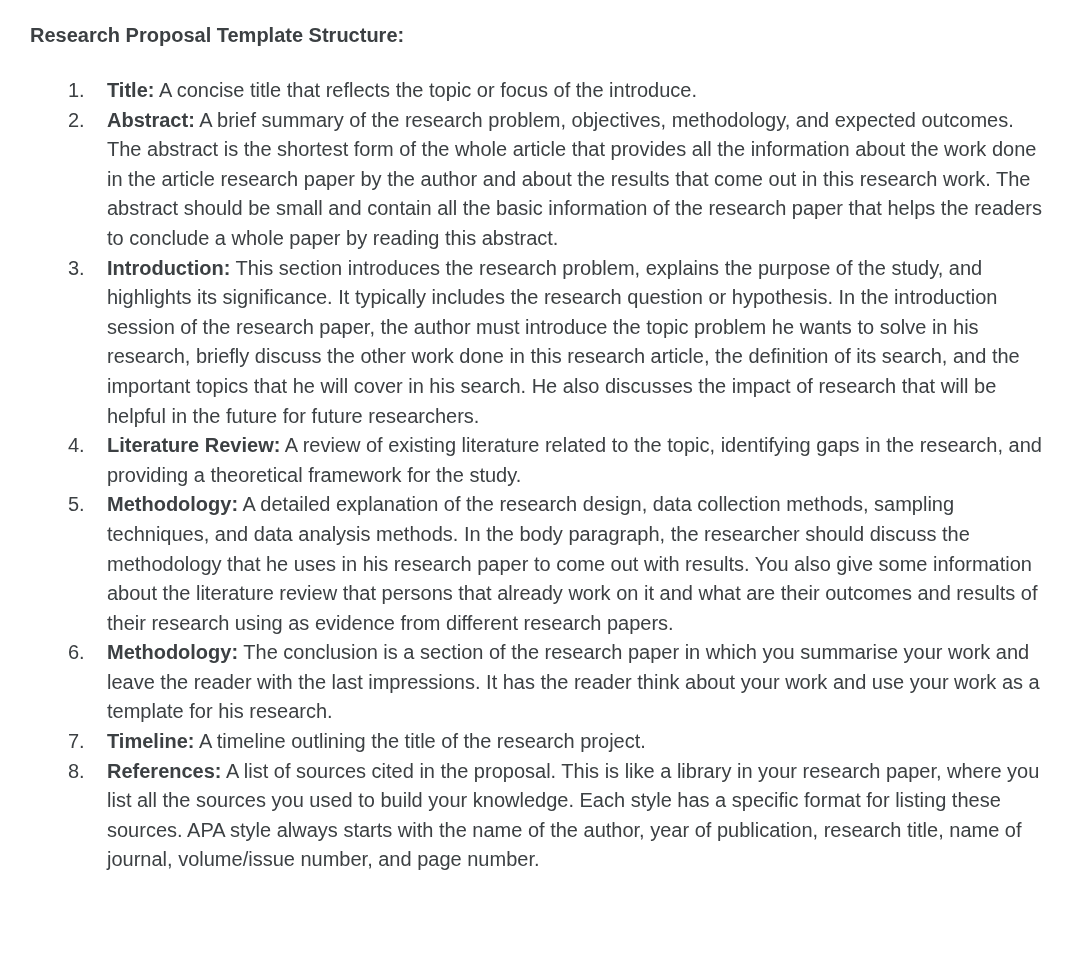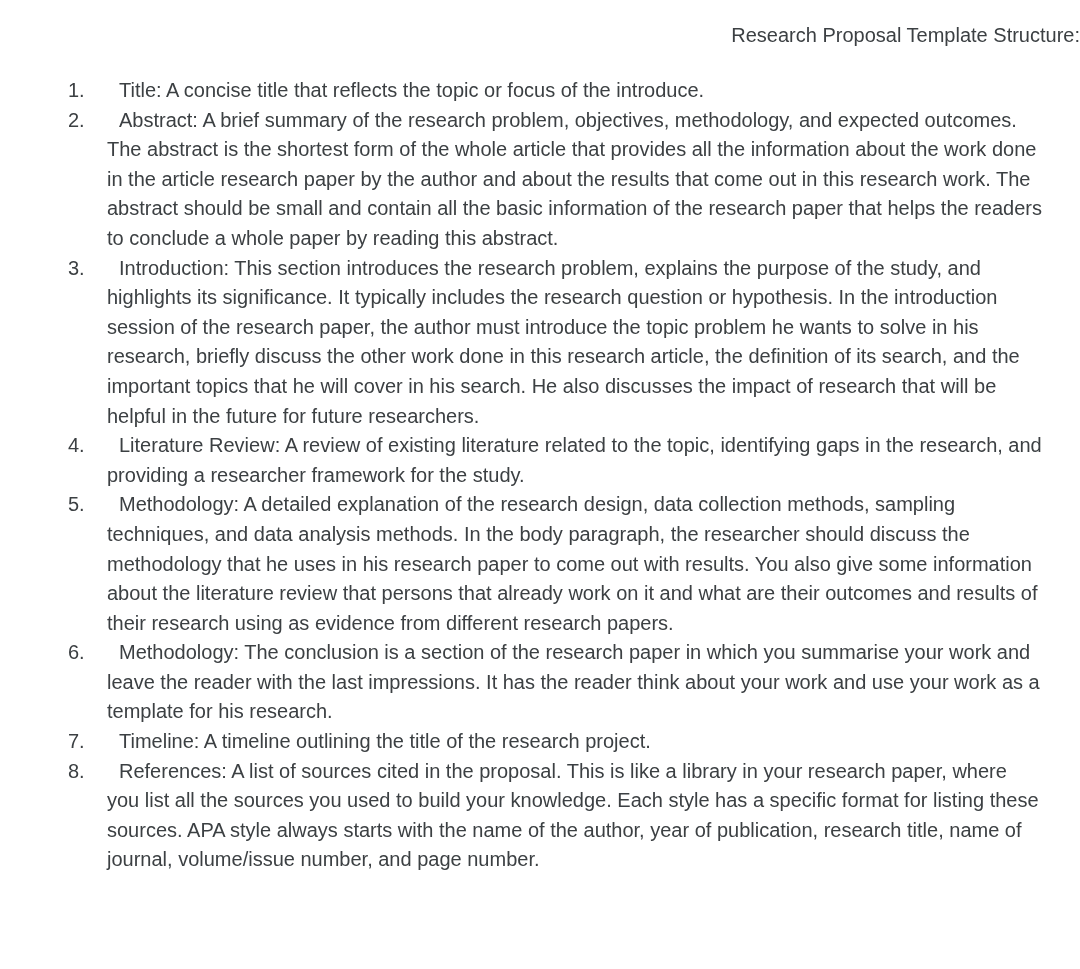--- a/index.html
+++ b/index.html
@@ -13,65 +13,63 @@
       overflow: hidden;
       font-family: "Liberation Sans", sans-serif;
       color: #3c4043;
       font-size: 20px;
     }
     .doc {
       position: relative;
       padding: 22px 0 0 30px;
     }
     .heading {
-      font-weight: normal;
+      font-weight: bold;
       font-size: 20px;
       line-height: 26px;
       margin: 0 0 28px 0;
-      text-align: right;
     }
     ol.sections {
       list-style: none;
       margin: 0;
       padding: 0;
     }
     ol.sections li {
       position: relative;
       padding-left: 77px;
       line-height: 29.6px;
       width: 935px;
     }
     .num {
       position: absolute;
       left: 38px;
       top: 0;
     }
     .term {
-      font-weight: normal;
-      margin-left: 12px;
+      font-weight: bold;
     }
   </style>
 </head>
 <body>
 
 <div class="doc">
   <div class="heading">Research Proposal Template Structure:</div>
 
   <ol class="sections">
     <li>
       <span class="num">1.</span><span class="term">Title:</span><span> A concise title that reflects the topic or focus of the introduce.</span>
     </li>
     <li>
       <span class="num">2.</span><span class="term">Abstract:</span><span> A brief summary of the research problem, objectives, methodology, and expected outcomes. The abstract is the shortest form of the whole article that provides all the information about the work done in the article research paper by the author and about the results that come out in this research work. The abstract should be small and contain all the basic information of the research paper that helps the readers to conclude a whole paper by reading this abstract.</span>
     </li>
     <li>
       <span class="num">3.</span><span class="term">Introduction:</span><span> This section introduces the research problem, explains the purpose of the study, and highlights its significance. It typically includes the research question or hypothesis. In the introduction session of the research paper, the author must introduce the topic problem he wants to solve in his research, briefly discuss the other work done in this research article, the definition of its search, and the important topics that he will cover in his search. He also discusses the impact of research that will be helpful in the future for future researchers.</span>
     </li>
     <li>
-      <span class="num">4.</span><span class="term">Literature Review:</span><span> A review of existing literature related to the topic, identifying gaps in the research, and providing a researcher framework for the study.</span>
+      <span class="num">4.</span><span class="term">Literature Review:</span><span> A review of existing literature related to the topic, identifying gaps in the research, and providing a theoretical framework for the study.</span>
     </li>
     <li>
       <span class="num">5.</span><span class="term">Methodology:</span><span> A detailed explanation of the research design, data collection methods, sampling techniques, and data analysis methods. In the body paragraph, the researcher should discuss the methodology that he uses in his research paper to come out with results. You also give some information about the literature review that persons that already work on it and what are their outcomes and results of their research using as evidence from different research papers.</span>
     </li>
     <li>
       <span class="num">6.</span><span class="term">Methodology:</span><span> The conclusion is a section of the research paper in which you summarise your work and leave the reader with the last impressions. It has the reader think about your work and use your work as a template for his research.</span>
     </li>
     <li>
       <span class="num">7.</span><span class="term">Timeline:</span><span> A timeline outlining the title of the research project.</span>
     </li>

